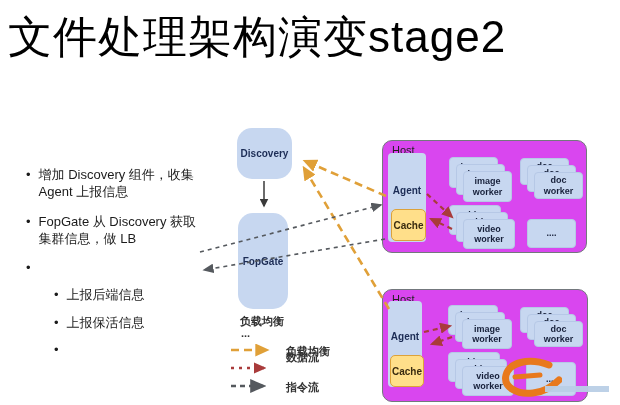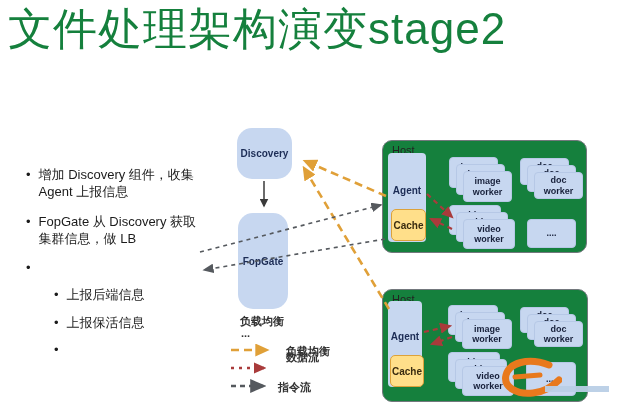--- a/index.html
+++ b/index.html
@@ -1,39 +1,39 @@
 <!DOCTYPE html>
 <html style="--c-node-fill: #c7d7f0; --c-cache-fill: #ffdf8a; --c-heartbeat: #e0a038; --c-data-flow: #a93b3b; --c-command-flow: #55595e; --c-title: #1d3aa5;"><head>
 <meta charset="utf-8">
 <style>
   html,body{margin:0;padding:0;}
   body{
     width:620px;height:405px;position:relative;overflow:hidden;
     background:#ffffff;font-family:"Liberation Sans",sans-serif;
   }
   .title{
-    position:absolute;left:8px;top:0;font-size:44px;font-weight:500;
-    color:#15803d;letter-spacing:1px;white-space:nowrap;
+    position:absolute;left:8px;top:8px;font-size:44px;font-weight:500;
+    color:#000000;letter-spacing:1px;white-space:nowrap;
   }
   
   .bullet{position:absolute;display:flex;font-size:13px;color:#1b1b1b;line-height:1.28;}
   .bullet .dot{margin-right:8px;font-size:13px;}
   .lvl1{left:26px;width:180px;}
   .lvl2{left:54px;width:160px;}
   
   .node{
     position:absolute;background:var(--c-node-fill);border-radius:15px;
     display:flex;align-items:center;justify-content:center;
     font-size:10px;font-weight:bold;color:#1c2c55;
   }
   #discovery{left:237px;top:128px;width:55px;height:51px;}
   #fopgate{left:238px;top:213px;width:50px;height:96px;}
   .caption{position:absolute;font-size:11px;font-weight:bold;color:#333;text-align:center;}
   
-  .host{position:absolute;background:#15803d;border:1.5px solid #73787d;border-radius:10px;}
+  .host{position:absolute;background:#d946ef;border:1.5px solid #73787d;border-radius:10px;}
   #host1{left:382px;top:140px;width:203px;height:111px;}
   #host2{left:382px;top:289px;width:204px;height:111px;}
   .host-label{position:absolute;left:9px;top:3px;font-size:11px;color:#222;}
   .agent{
     position:absolute;background:var(--c-node-fill);border-radius:4px;
     font-size:10px;font-weight:bold;color:#1c2c55;text-align:center;
   }
   .cache{
     position:absolute;background:var(--c-cache-fill);border:1.3px solid #dca23b;border-radius:5px;
     display:flex;align-items:center;justify-content:center;
@@ -168,21 +168,21 @@
   <line x1="424" y1="332" x2="450" y2="326" class="ln-data" marker-end="url(#mk-data)"></line>
   <line x1="452" y1="337" x2="432" y2="344" class="ln-data" marker-end="url(#mk-data)"></line>
 
   <line x1="231" y1="350" x2="267" y2="350" class="ln-hb" marker-end="url(#mk-hb)"></line>
   <line x1="231" y1="368" x2="264" y2="368" class="ln-data-lg" marker-end="url(#mk-data)"></line>
   <line x1="231" y1="386" x2="264" y2="386" class="ln-cmd-lg" marker-end="url(#mk-cmd)"></line>
 </svg>
 
 <div class="legend-label" style="left:286px;top:344px">负载均衡</div>
 <div class="legend-label" style="left:286px;top:350px">数据流</div>
-<div class="legend-label" style="left:278px;top:380px">指令流</div>
+<div class="legend-label" style="left:286px;top:380px">指令流</div>
 
 <div class="watermark">
   <svg width="62" height="46" viewBox="0 0 62 46" style="position:absolute;left:0;top:0">
     <path d="M 49 10 C 28 2 9 8 6 20 C 3 32 17 40 33 38 C 45 37 53 31 59 25" fill="none" stroke="#e8791d" stroke-width="7" stroke-linecap="round"></path>
     <path d="M 15 22 L 40 20" fill="none" stroke="#e8791d" stroke-width="5" stroke-linecap="round"></path>
   </svg>
   <div class="wm-bar"></div>
 </div>
 
 </body></html>

